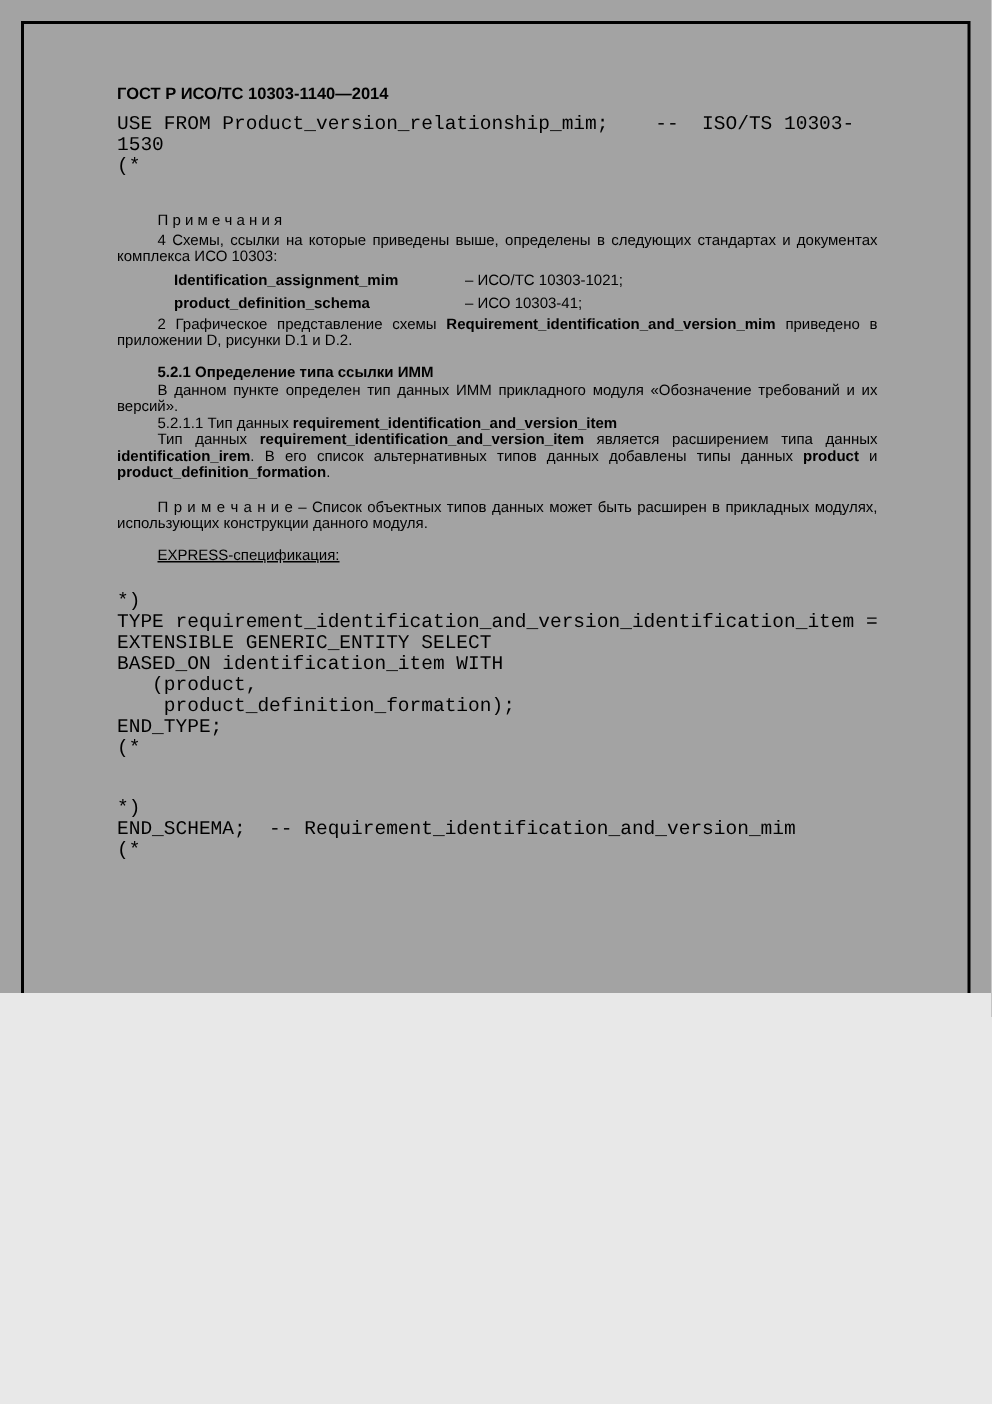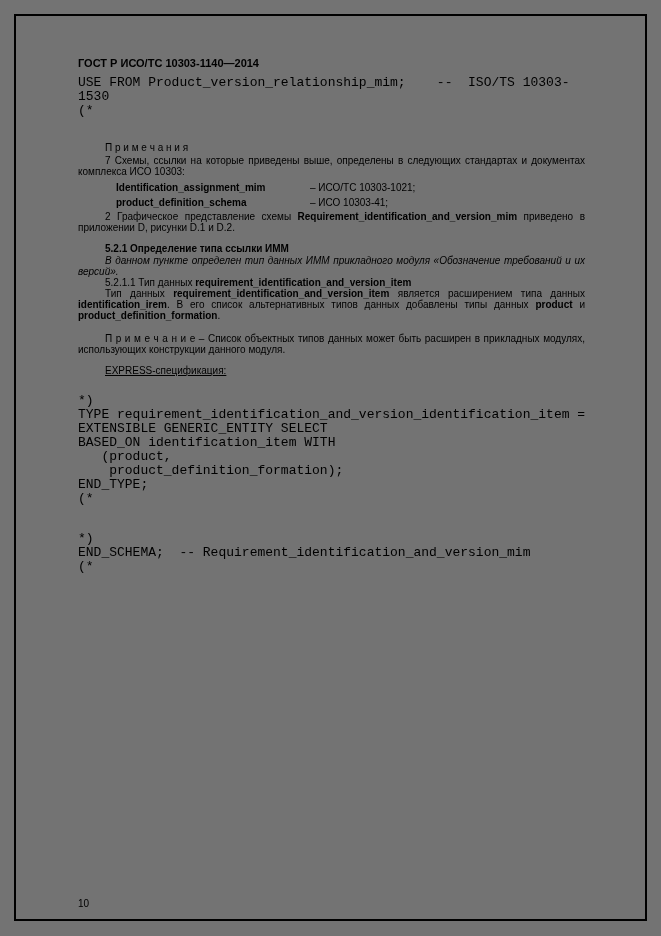--- a/index.html
+++ b/index.html
@@ -1,22 +1,22 @@
 <!DOCTYPE html>
 <html><head>
   <meta charset="utf-8">
   <style>
     * { margin: 0; padding: 0; box-sizing: border-box; }
     html, body { background: #e8e8e8; }
     body { font-family: "Liberation Sans", sans-serif; color: #000; }
     .page {
       position: relative;
       width: 661px;
-      height: 936px;
-      background: #737373;
+      height: 662px;
+      background: #a3a3a3;
       margin: 0 auto;
       overflow: hidden;
     }
     .frame {
       position: absolute;
       left: 14px;
       top: 14px;
       width: 633px;
       height: 907px;
       border: 2px solid #000;
@@ -45,21 +45,21 @@
     .justify { text-align: justify; }
     .indent { text-indent: 27px; }
     .b { font-weight: bold; }
     .notes-heading { margin-top: 24px; padding-left: 27px; }
     .note-para { margin-top: 2px; }
     .ref-table { margin-top: 3px; }
     .ref-row { padding-left: 38px; line-height: 15px; }
     .ref-name { display: inline-block; width: 194px; font-weight: bold; }
     .note2 { margin-top: 1px; }
     .h521 { margin-top: 10px; padding-left: 27px; font-weight: bold; }
-    .p521 { margin-top: 1px; font-style: italic; }
+    .p521 { margin-top: 1px; }
     .h5211 { padding-left: 27px; }
     .note-single { margin-top: 12px; }
     .express-label { margin-top: 10px; padding-left: 27px; }
     .express-label span { text-decoration: underline; }
     .page-number {
       position: absolute;
       left: 78px;
       top: 898px;
       font-size: 10px;
       line-height: 12px;
@@ -74,21 +74,21 @@
   <div class="content">
 
     <div class="doc-header">ГОСТ Р ИСО/ТС 10303-1140—2014</div>
 
     <pre class="code code-top">USE FROM Product_version_relationship_mim;    --  ISO/TS 10303-
 1530
 (*</pre>
 
     <div class="small notes-heading">П р и м е ч а н и я</div>
 
-    <p class="small justify indent note-para">7 Схемы, ссылки на которые приведены выше, определены в следующих стандартах и документах комплекса ИСО 10303:</p>
+    <p class="small justify indent note-para">4 Схемы, ссылки на которые приведены выше, определены в следующих стандартах и документах комплекса ИСО 10303:</p>
 
     <div class="ref-table">
       <div class="small ref-row">
         <span class="ref-name">Identification_assignment_mim</span><span class="ref-std">– ИСО/ТС 10303-1021;</span>
       </div>
       <div class="small ref-row">
         <span class="ref-name">product_definition_schema</span><span class="ref-std">– ИСО 10303-41;</span>
       </div>
     </div>
 

